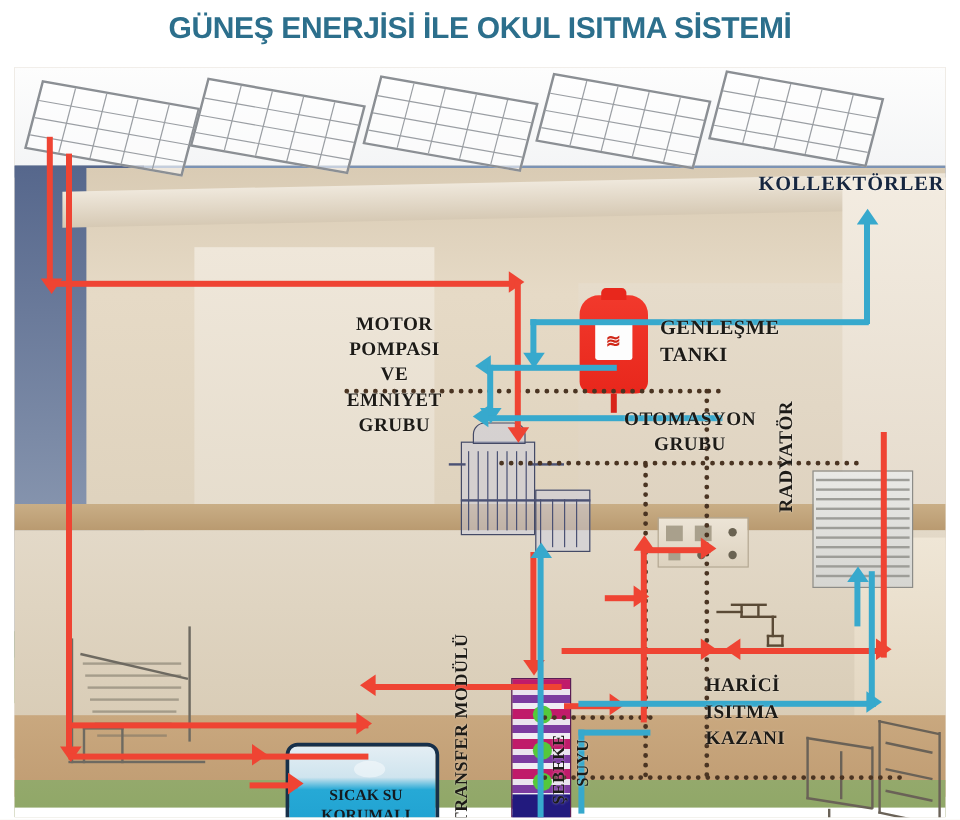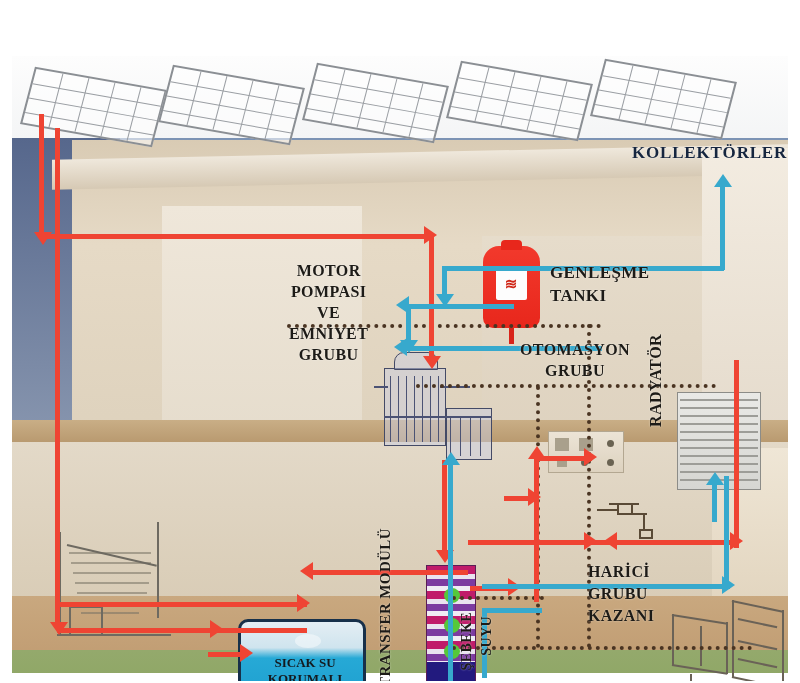--- a/index.html
+++ b/index.html
@@ -276,20 +276,21 @@
   
   #stairs { position: absolute; left: 45px; top: 466px; width: 118px; height: 120px; }
   #stairs .ln { position: absolute; background: #6e6a61; }
   #stairs .tread { position: absolute; background: rgba(120,114,100,0.55); height: 2px; }
 </style>
 </head>
 <body>
 
 <div id="page">
 
+  <div id="title">GÜNEŞ ENERJİSİ İLE OKUL ISITMA SİSTEMİ</div>
 
   <div id="photo">
 
     <div class="sky-white"></div>
     <div class="sky-blue"></div>
     <div class="sky-left"></div>
     <div class="grass-left"></div>
     <div class="bldg-upper"></div>
     <div class="soffit"></div>
     <div class="bldg-face-light"></div>
@@ -550,17 +551,17 @@
 
     <div class="lbl vert" style="left:636px; top:278px; font-size:16px;">RADYATÖR</div>
 
 
     <div class="lbl vert" style="left:366px; top:472px; font-size:15px;">ISI TRANSFER MODÜLÜ</div>
 
     <div class="lbl vert" style="left:448px; top:556px; font-size:14px;">ŞEBEKE</div>
     <div class="lbl vert" style="left:468px; top:560px; font-size:14px;">SUYU</div>
 
     <div class="lbl" style="left:576px; top:505px; font-size:16px; line-height:1.38;">HARİCİ
-GRUBU
+ISITMA
 KAZANI</div>
 
   </div>
 </div>
 
 </body></html>

